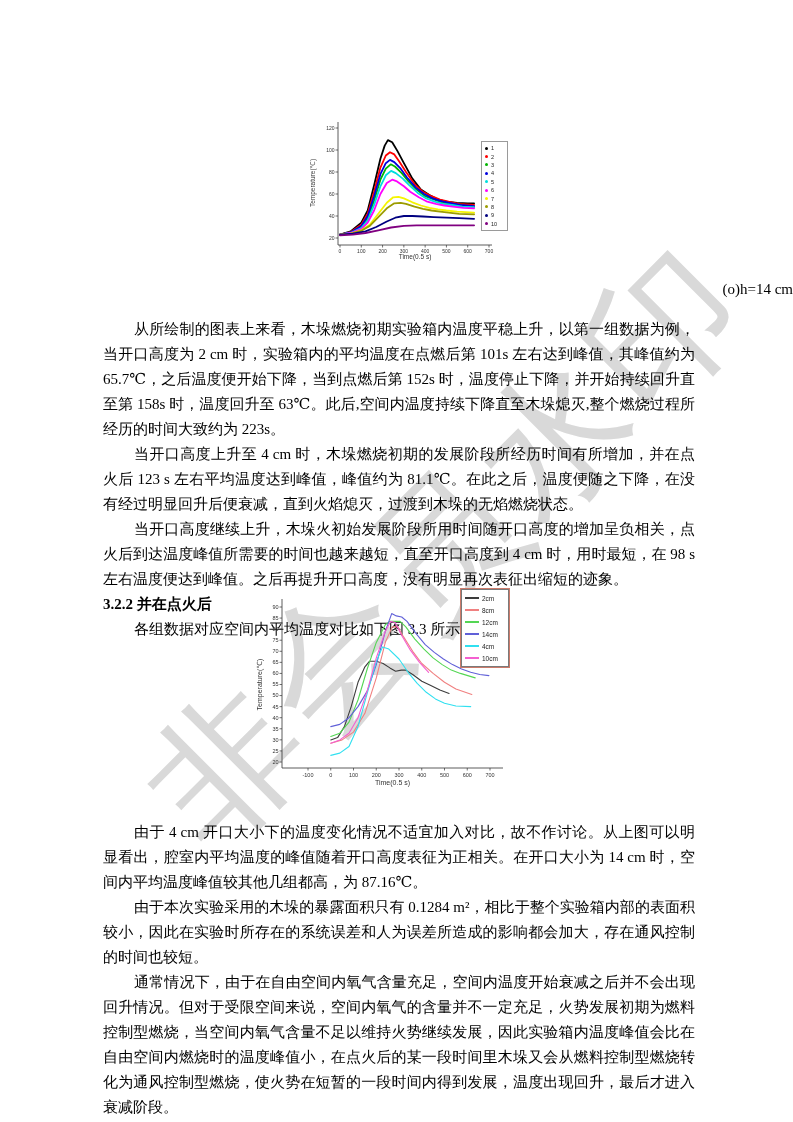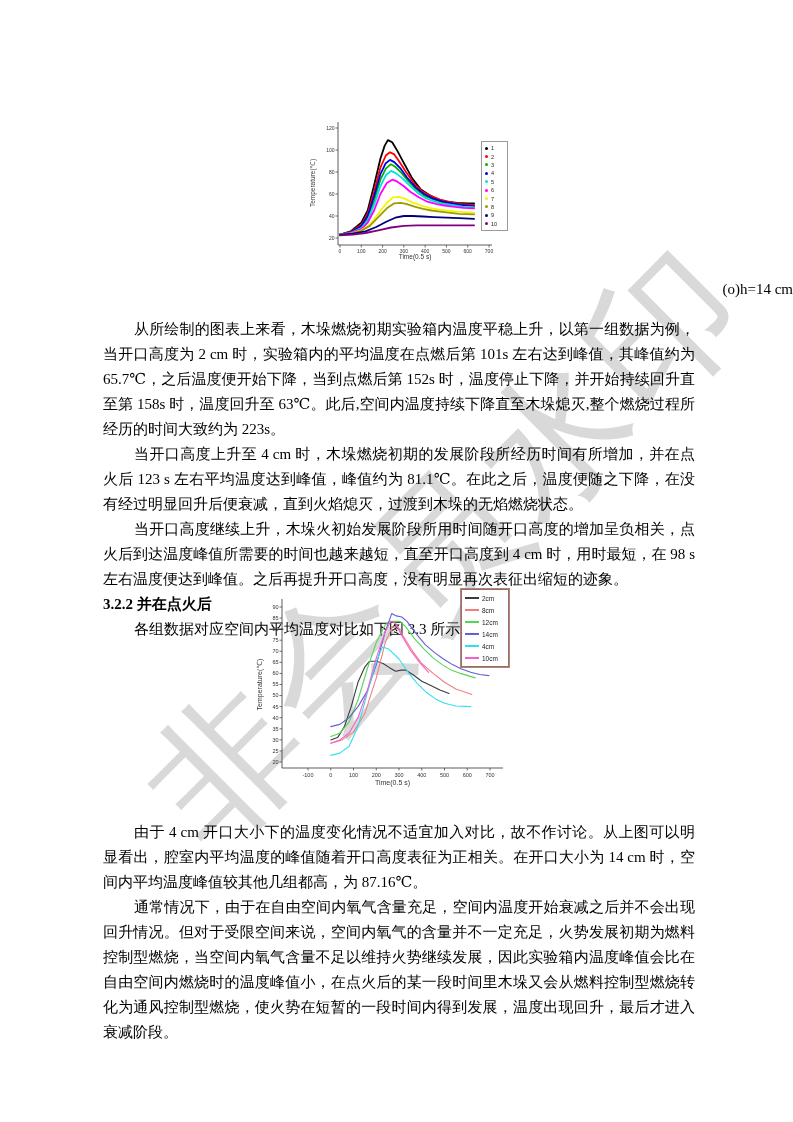--- a/index.html
+++ b/index.html
@@ -225,15 +225,16 @@
       </div>
       <div class="legrow">
         <span class="legline" style="background: rgb(244, 95, 208);"></span>
         <span>10cm</span>
       </div>
     </div>
 
 
   <div id="tb2" class="textblock">
     <p>由于 4 cm 开口大小下的温度变化情况不适宜加入对比，故不作讨论。从上图可以明显看出，腔室内平均温度的峰值随着开口高度表征为正相关。在开口大小为 14 cm 时，空间内平均温度峰值较其他几组都高，为 87.16℃。</p>
+    <p>由于本次实验采用的木垛的暴露面积只有 0.1284 m²，相比于整个实验箱内部的表面积较小，因此在实验时所存在的系统误差和人为误差所造成的影响都会加大，存在通风控制的时间也较短。</p>
     <p>通常情况下，由于在自由空间内氧气含量充足，空间内温度开始衰减之后并不会出现回升情况。但对于受限空间来说，空间内氧气的含量并不一定充足，火势发展初期为燃料控制型燃烧，当空间内氧气含量不足以维持火势继续发展，因此实验箱内温度峰值会比在自由空间内燃烧时的温度峰值小，在点火后的某一段时间里木垛又会从燃料控制型燃烧转化为通风控制型燃烧，使火势在短暂的一段时间内得到发展，温度出现回升，最后才进入衰减阶段。</p>
   </div>
 </div>
 
 </body></html>

